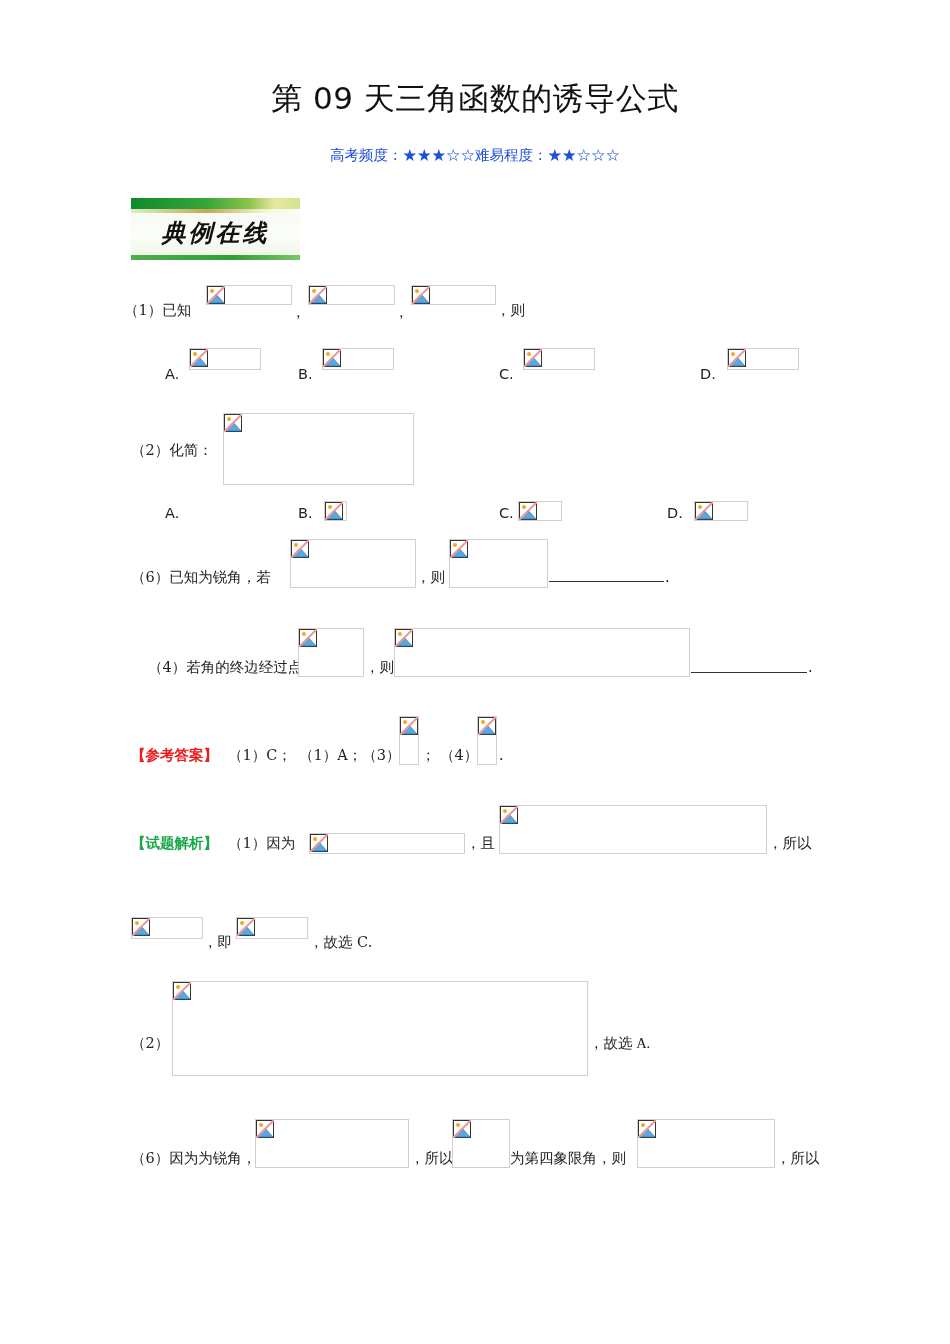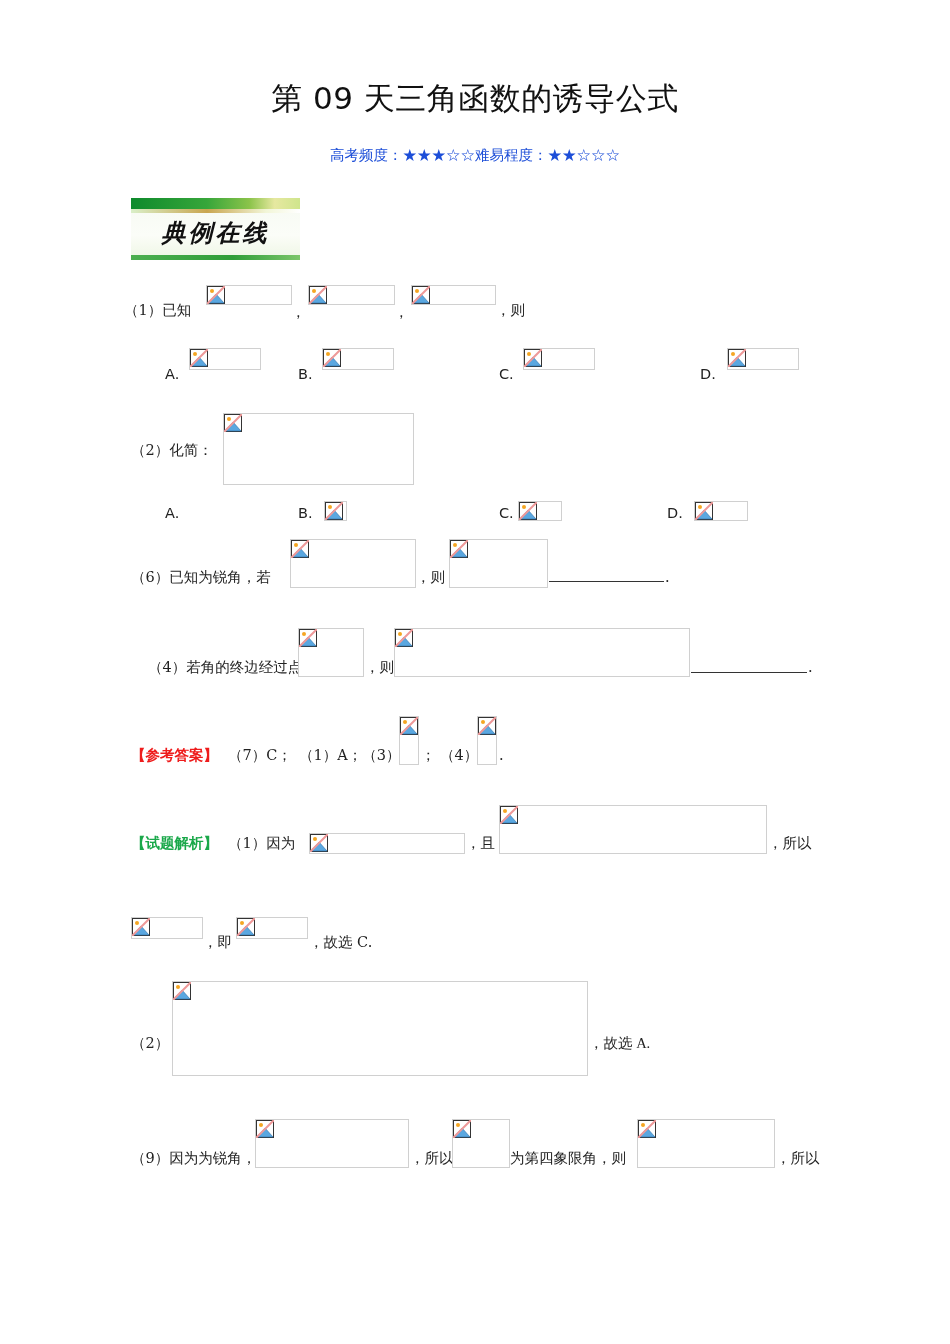--- a/index.html
+++ b/index.html
@@ -148,21 +148,21 @@
 <div class="abs txt14" style="left:365px; top:658px;">，则</div>
 <div class="img" style="left:394px; top:628px; width:296px; height:49px;">
     <svg class="ico">
       <use href="#broken"></use>
     </svg>
   </div>
 <div class="uline" style="left:691px; top:672px; width:116px;"></div>
 <div class="abs txt14" style="left:808px; top:658px;">.</div>
 
 <div class="abs txt14 red" style="left:131px; top:746px;">【参考答案】</div>
-<div class="abs txt14" style="left:228px; top:746px;">（7）C；</div>
+<div class="abs txt14" style="left:228px; top:746px;">（1）C；</div>
 <div class="abs txt14" style="left:299px; top:746px;">（1）A；（3）</div>
 <div class="img" style="left:399px; top:716px; width:20px; height:49px;">
     <svg class="ico">
       <use href="#broken"></use>
     </svg>
   </div>
 <div class="abs txt14" style="left:421px; top:746px;">；</div>
 <div class="abs txt14" style="left:440px; top:746px;">（4）</div>
 <div class="img" style="left:477px; top:716px; width:20px; height:49px;">
     <svg class="ico">
@@ -200,21 +200,21 @@
 <div class="abs txt14" style="left:309px; top:933px;">，故选 C.</div>
 
 <div class="abs txt14" style="left:131px; top:1034px;">（2）</div>
 <div class="img" style="left:172px; top:981px; width:416px; height:95px;">
     <svg class="ico">
       <use href="#broken"></use>
     </svg>
   </div>
 <div class="abs txt14" style="left:589px; top:1034px;font-family:Liberation Serif, serif;">，故选 A.</div>
 
-<div class="abs txt14" style="left:131px; top:1149px;">（9）因为为锐角，</div>
+<div class="abs txt14" style="left:131px; top:1149px;">（6）因为为锐角，</div>
 <div class="img" style="left:255px; top:1119px; width:154px; height:49px;">
     <svg class="ico">
       <use href="#broken"></use>
     </svg>
   </div>
 <div class="abs txt14" style="left:410px; top:1149px;">，所以</div>
 <div class="img" style="left:452px; top:1119px; width:58px; height:49px;">
     <svg class="ico">
       <use href="#broken"></use>
     </svg>

